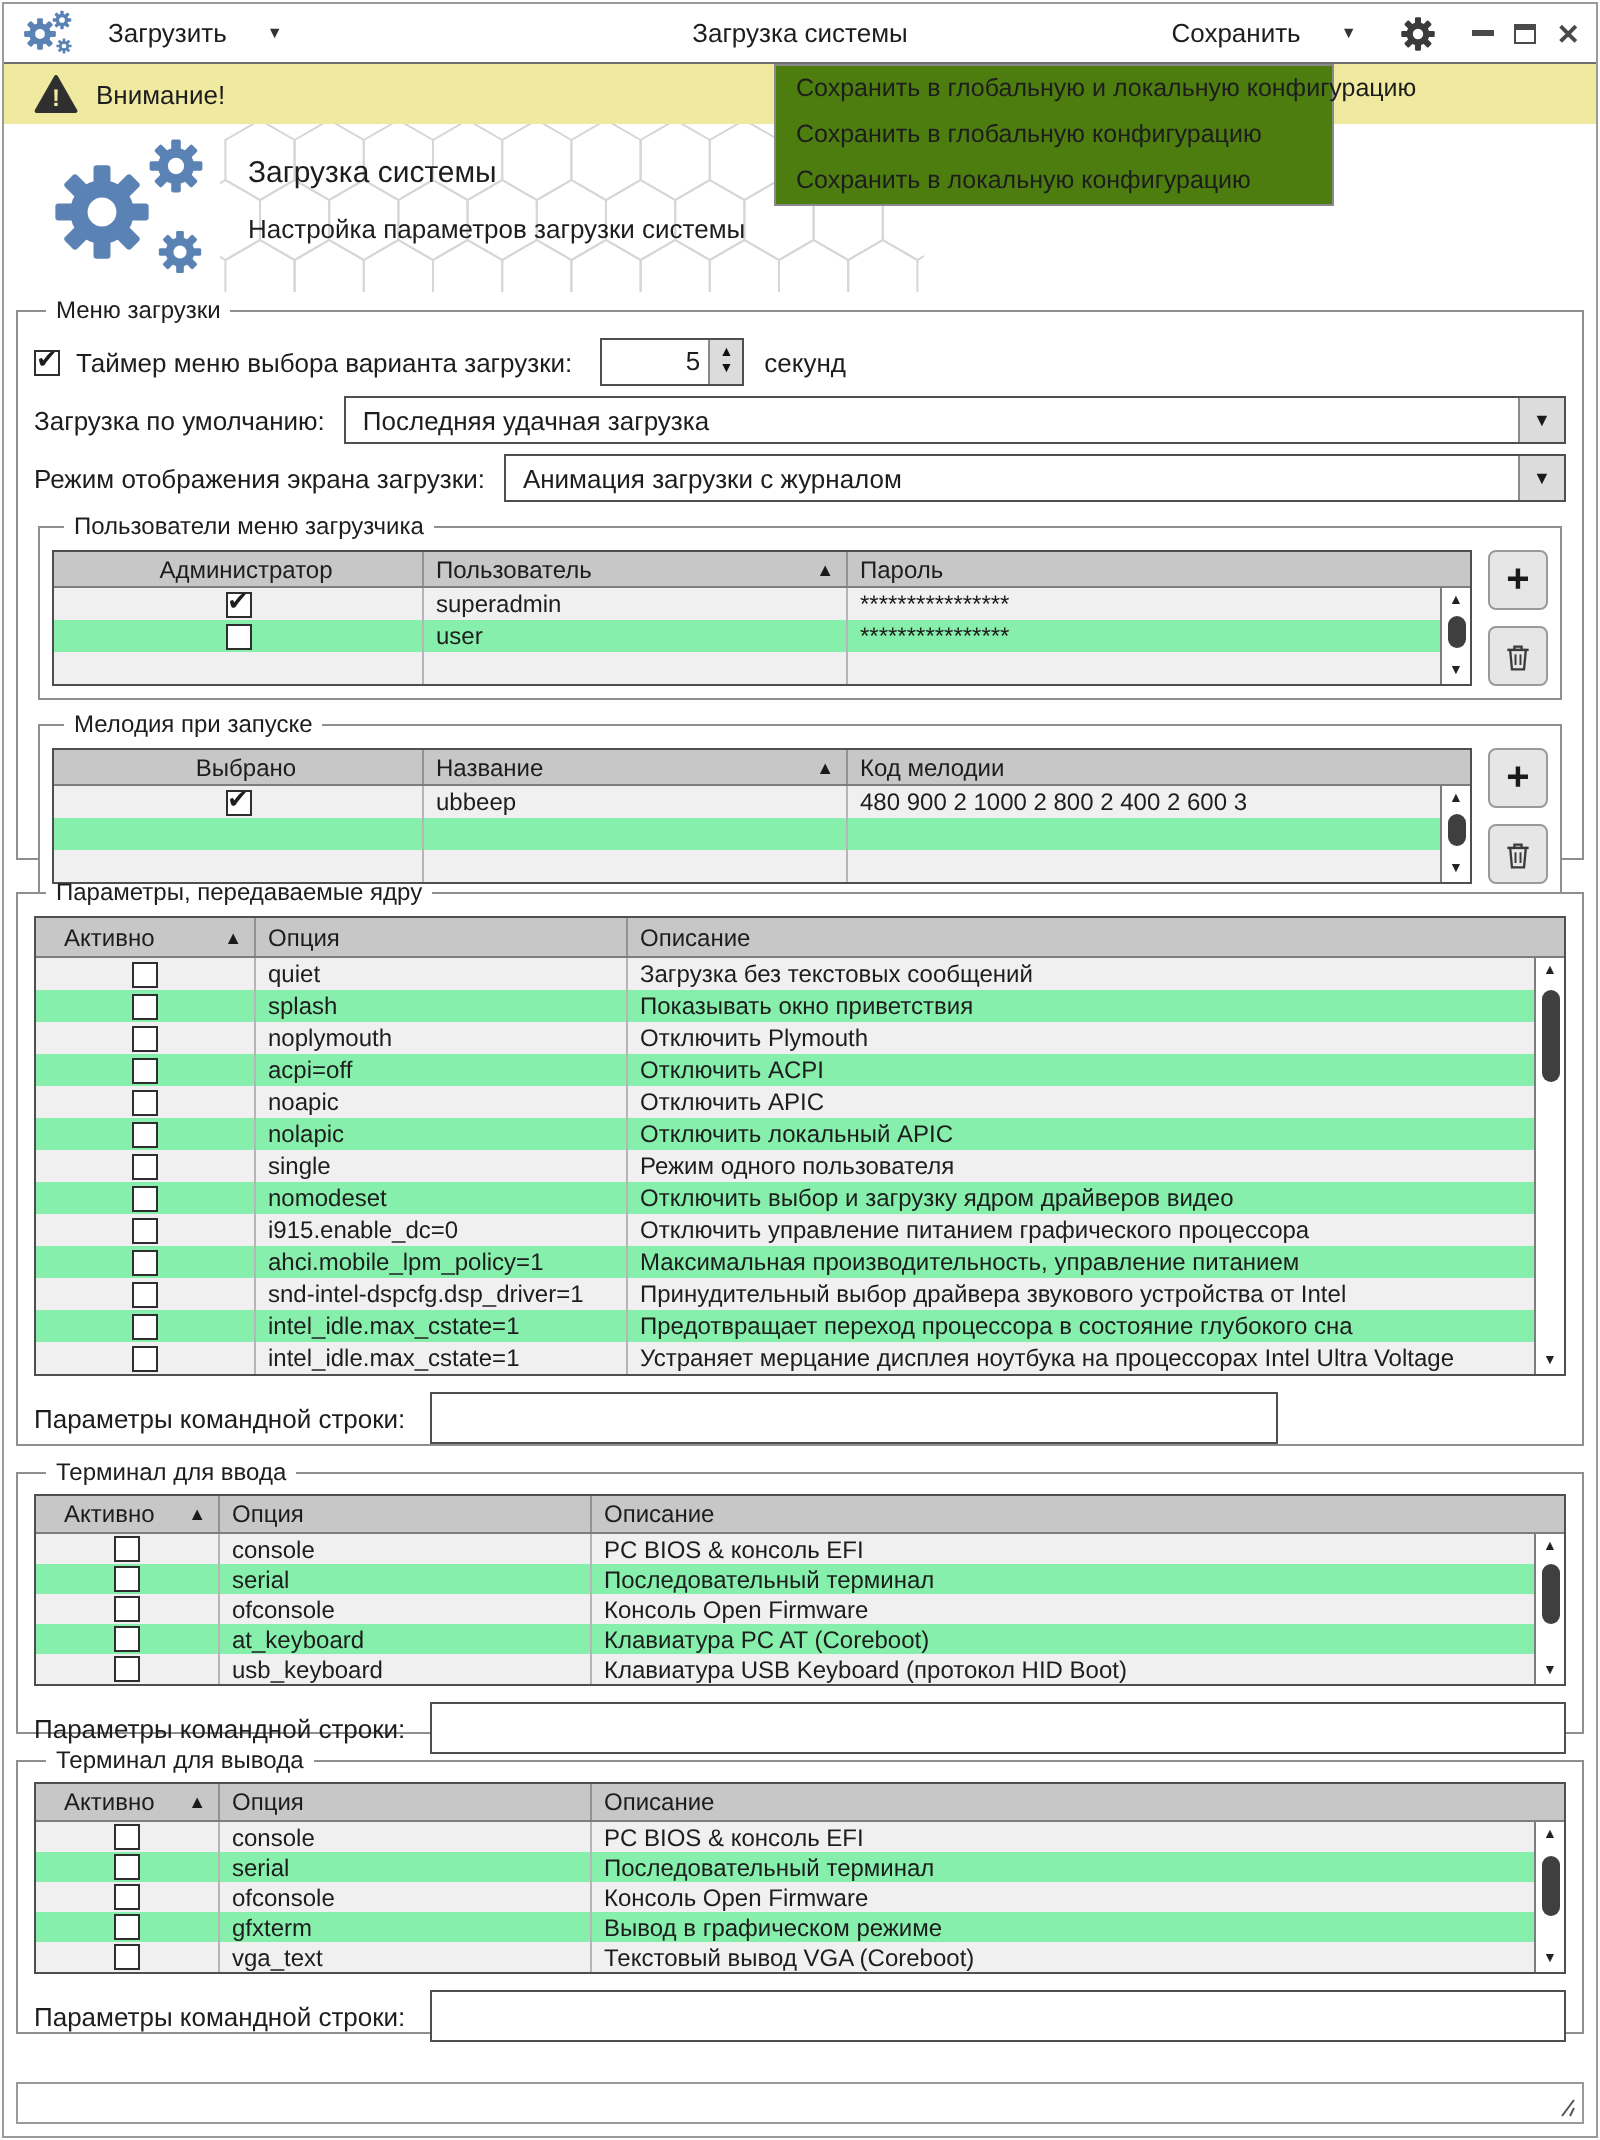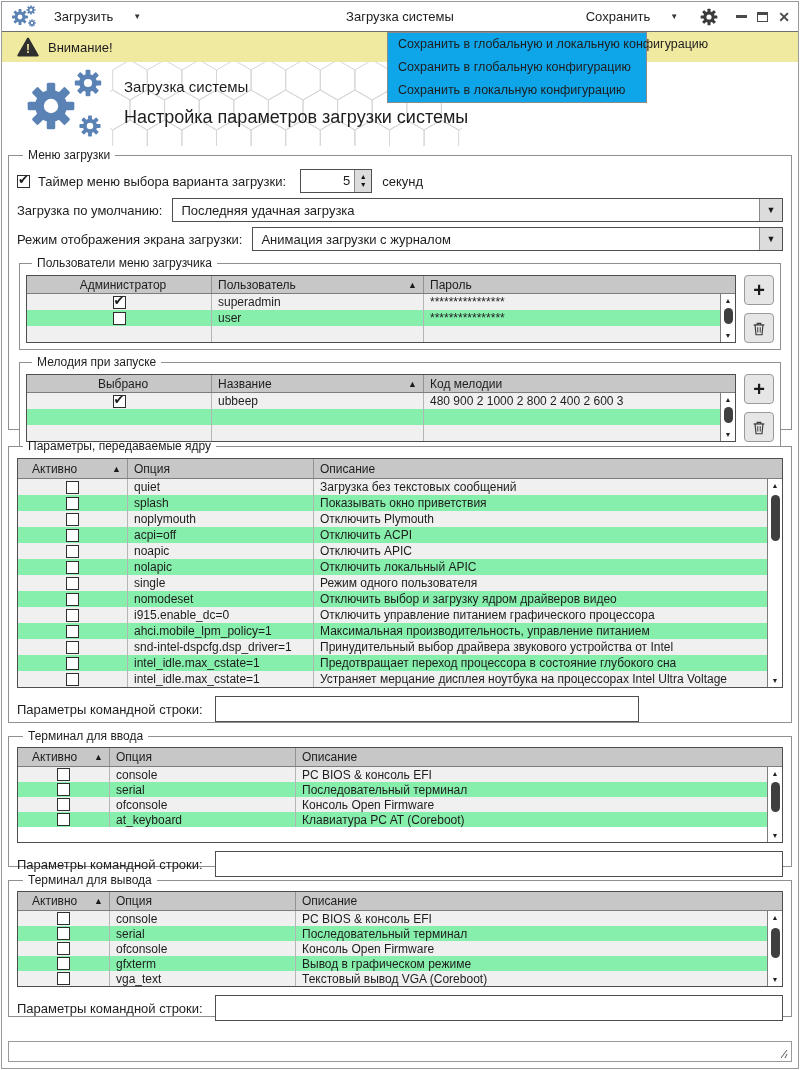--- a/index.html
+++ b/index.html
@@ -14,34 +14,34 @@
   .tb-btn { display:flex; align-items:center; gap:20px; padding:2px 8px; font-size:13px; cursor:default; }
   .caret { font-size:8px; color:#333; }
   .win-title { position:absolute; left:0; right:0; text-align:center; font-size:13px; color:#1d1d1d; pointer-events:none; }
   .tb-right { margin-left:auto; display:flex; align-items:center; gap:14px; z-index:2; }
   .winctl { display:flex; align-items:center; gap:10px; margin-left:4px; }
   .minbox { width:11px; height:3px; background:#4a4a4a; display:inline-block; }
   .maxbox { width:11px; height:10px; border:1px solid #4a4a4a; border-top:3px solid #4a4a4a; display:inline-block; }
   .closex { font-size:14px; color:#4a4a4a; font-weight:bold; line-height:1; }
 
   
-  .save-menu { position:absolute; top:30px; left:385px; width:260px; background:#0ea5e9;
+  .save-menu { position:absolute; top:30px; left:385px; width:280px; background:#4d7c0f;
                border:1px solid #8a8a8a; z-index:30; }
   .save-menu .mi { height:23px; line-height:23px; padding:0 10px; font-size:12.5px; white-space:nowrap; }
 
   
   .warnbar { height:30px; flex:0 0 30px; background:#f0e9a0; display:flex; align-items:center;
              gap:9px; padding-left:15px; font-size:13px; }
 
   
   .pagehead { height:84px; flex:0 0 84px; position:relative; background:#fff; }
   .hexes { position:absolute; left:108px; top:0; z-index:0; }
   .ph-text { position:relative; z-index:1; padding:16px 0 0 122px; }
   .ph-title { font-size:15px; margin-bottom:12px; }
-  .ph-sub { font-size:18px; }
+  .ph-sub { font-size:13px; }
   .big-gears { position:absolute; left:16px; top:6px; z-index:1; }
 
   
   fieldset { margin:0 6px; border:1px solid #8f8f8f; padding:2px 8px 6px; background:#fff; }
   legend { font-size:12px; padding:0 5px; margin-left:6px; color:#1d1d1d; white-space:nowrap; }
   .fs-menu { height:282px; margin-top:2px; }
   .fs-kernel { height:284px; margin-top:9px; }
   .fs-tin  { height:138px; margin-top:6px; }
   .fs-tout { height:144px; margin-top:6px; }
   .subfs { margin:5px 2px 0; padding:2px 6px 6px; }
@@ -534,20 +534,27 @@
             <div class="td t-c2">ofconsole</div>
             <div class="td t-c3">Консоль Open Firmware</div>
           </div>
           <div class="trow even">
             <div class="td t-c1 center">
                 <span class="cb"></span>
               </div>
             <div class="td t-c2">at_keyboard</div>
             <div class="td t-c3">Клавиатура PC AT (Coreboot)</div>
           </div>
+          <div class="trow odd">
+            <div class="td t-c1 center">
+                <span class="cb"></span>
+              </div>
+            <div class="td t-c2">usb_keyboard</div>
+            <div class="td t-c3">Клавиатура USB Keyboard (протокол HID Boot)</div>
+          </div>
         </div>
         <div class="vscroll">
           <span class="vs-up">▲</span>
           <span class="vs-thumb" style="height:30px; margin-top:2px"></span>
           <span class="vs-down">▼</span>
         </div>
       </div>
     </div>
     <div class="cmdrow">
       <span class="lbl">Параметры командной строки:</span>

